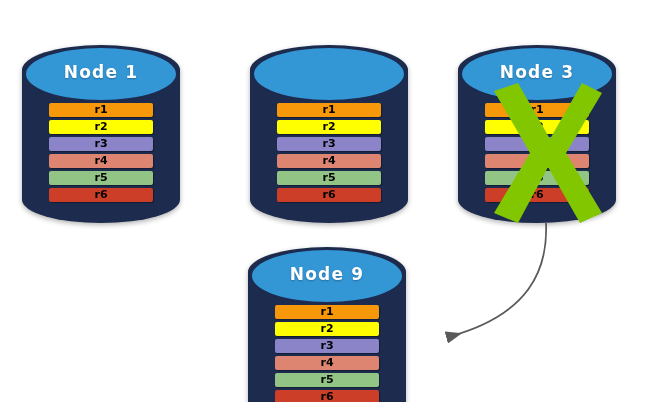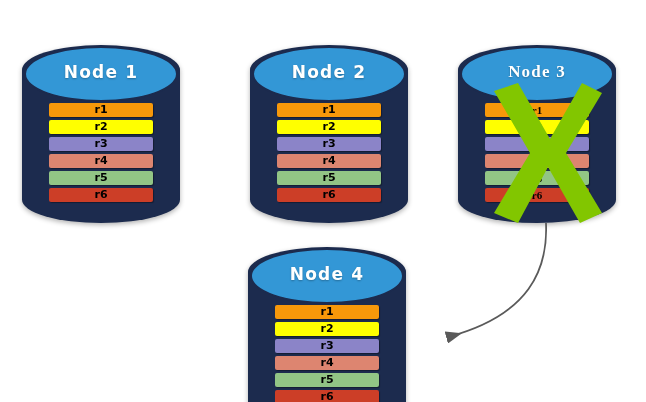--- a/index.html
+++ b/index.html
@@ -113,32 +113,31 @@
       <div class="record" style="background:#8b84c8;">r3</div>
       <div class="record" style="background:#dd8570;">r4</div>
       <div class="record" style="background:#92c585;">r5</div>
       <div class="record" style="background:#cc3e27;">r6</div>
     </div>
   </div>
 
   <div class="node" style="left:250px; top:8px; width:158px; height:178px;">
     <div class="node-body"></div>
     <div class="node-top"></div>
-    <div class="node-title">Node  2</div>
     <div class="node-records">
       <div class="record" style="background:#f7980a;">r1</div>
       <div class="record" style="background:#ffff00;">r2</div>
       <div class="record" style="background:#8b84c8;">r3</div>
       <div class="record" style="background:#dd8570;">r4</div>
       <div class="record" style="background:#92c585;">r5</div>
       <div class="record" style="background:#cc3e27;">r6</div>
     </div>
   </div>
 
-  <div class="node" style="left:458px; top:8px; width:158px; height:178px;font-family:Liberation Serif, serif;">
+  <div class="node" style="left:458px; top:8px; width:158px; height:178px;">
     <div class="node-body"></div>
     <div class="node-top"></div>
     <div class="node-title">Node  3</div>
     <div class="node-records">
       <div class="record" style="background:#f7980a;">r1</div>
       <div class="record" style="background:#ffff00;">r2</div>
       <div class="record" style="background:#8b84c8;">r3</div>
       <div class="record" style="background:#dd8570;">r4</div>
       <div class="record" style="background:#92c585;">r5</div>
       <div class="record" style="background:#cc3e27;">r6</div>
@@ -147,21 +146,21 @@
 
   <svg class="x-mark" style="left:492px; top:46px;" width="112" height="140" viewBox="0 0 112 140">
     <g fill="#82c600">
       <polygon points="2,8 26,0 58,56 90,0 110,10 74,70 110,130 88,140 56,84 26,140 2,130 38,70"></polygon>
     </g>
   </svg>
 
   <div class="node" style="left:248px; top:210px; width:158px; height:178px;">
     <div class="node-body"></div>
     <div class="node-top"></div>
-    <div class="node-title">Node  4</div>
+    <div class="node-title">Node  9</div>
     <div class="node-records">
       <div class="record" style="background:#f7980a;">r1</div>
       <div class="record" style="background:#ffff00;">r2</div>
       <div class="record" style="background:#8b84c8;">r3</div>
       <div class="record" style="background:#dd8570;">r4</div>
       <div class="record" style="background:#92c585;">r5</div>
       <div class="record" style="background:#cc3e27;">r6</div>
     </div>
   </div>
 

